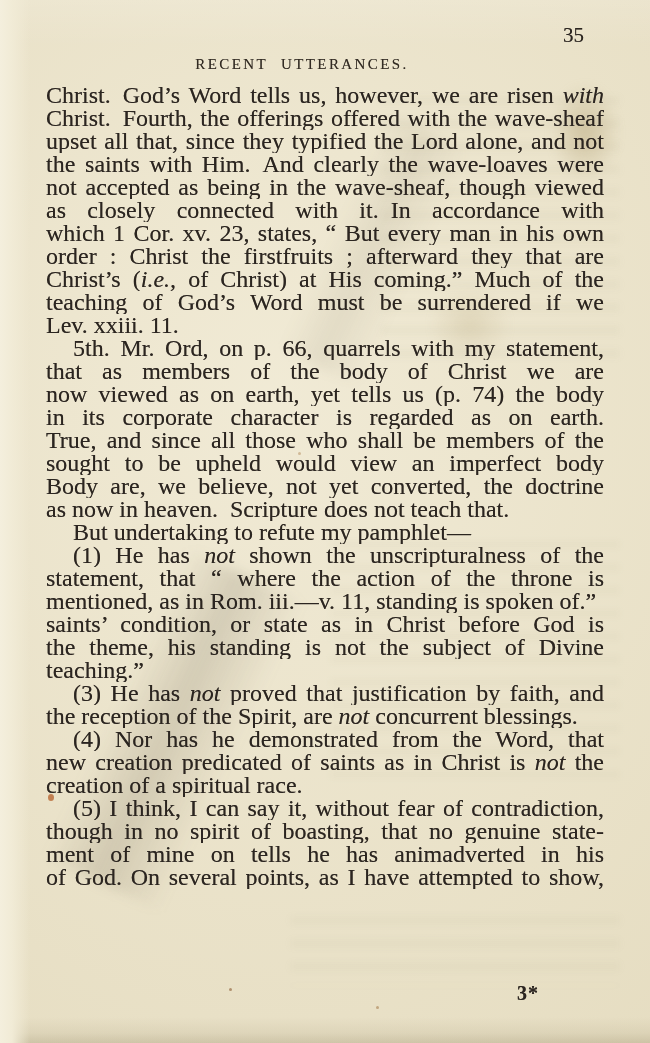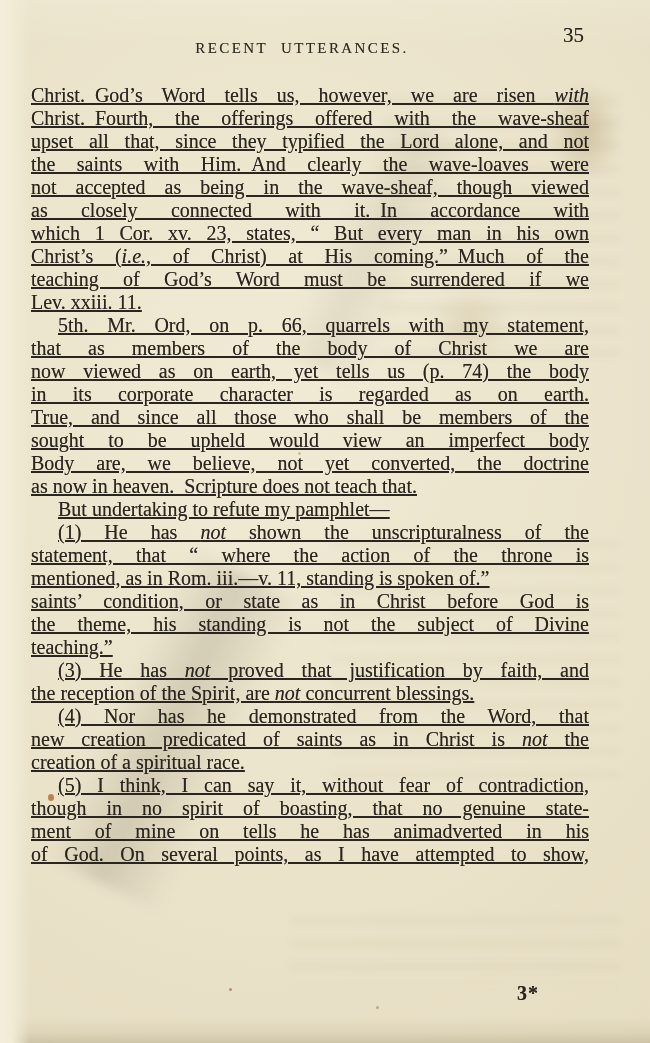--- a/index.html
+++ b/index.html
@@ -8,33 +8,32 @@
     background-color:#ebe3c9;
     background-image:
       linear-gradient(90deg,#f4efdd 0px,#f1ebd6 12px,rgba(241,235,214,0) 30px),
       linear-gradient(0deg,rgba(148,135,100,0.30) 0px,rgba(148,135,100,0.12) 10px,rgba(148,135,100,0) 26px),
       linear-gradient(180deg,rgba(255,255,252,0.14) 0px,rgba(255,255,252,0) 46px),
       radial-gradient(130% 100% at 42% 38%,rgba(255,253,245,0.28) 0%,rgba(201,188,150,0.20) 88%);
     font-family:"Liberation Serif","DejaVu Serif",serif;
     color:#2b2520;
   }
   .header-title{
-    position:absolute;top:40px;left:302px;transform:translateX(-50%);
+    position:absolute;top:56px;left:302px;transform:translateX(-50%);
     font-size:15px;letter-spacing:2.4px;word-spacing:7px;color:#322b23;
     white-space:nowrap;text-shadow:0 0 0.5px rgba(50,43,35,0.5);
   }
   .page-number{
     position:absolute;top:23px;left:563px;font-size:21px;color:#2b2520;
     text-shadow:0 0 0.5px rgba(43,37,32,0.5);
   }
   .body-text{
-    position:absolute;left:31px;top:84px;width:558px;
-    font-size:20px;line-height:23px;
+    position:absolute;left:46px;top:84px;width:558px;
+    font-size:24px;line-height:23px;
     text-shadow:0 0 0.6px rgba(43,37,32,0.55);
-    text-decoration:underline;
   }
   .line{text-align:justify;text-align-last:justify;height:23px;overflow:hidden;}
   .line.last{text-align-last:left;}
   .line.indent{text-indent:27px;}
   .it{font-style:italic;}
   .sig{
     position:absolute;left:517px;top:982px;font-size:20px;font-weight:bold;
     letter-spacing:1px;text-shadow:0 0 0.6px rgba(43,37,32,0.55);
   }
   
@@ -88,20 +87,21 @@
 
   <div class="body-text">
       <div>
         <div class="line"><span>Christ. God’s Word tells us, however, we are risen </span><span class="it">with</span></div>
         <div class="line"><span>Christ. Fourth, the offerings offered with the wave-sheaf</span></div>
         <div class="line"><span>upset all that, since they typified the Lord alone, and not</span></div>
         <div class="line"><span>the saints with Him. And clearly the wave-loaves were</span></div>
         <div class="line"><span>not accepted as being in the wave-sheaf, though viewed</span></div>
         <div class="line"><span>as closely connected with it. In accordance with</span></div>
         <div class="line"><span>which 1 Cor. xv. 23, states, “ But every man in his own</span></div>
+        <div class="line"><span>order : Christ the firstfruits ; afterward they that are</span></div>
         <div class="line"><span>Christ’s (</span><span class="it">i.e.,</span><span> of Christ) at His coming.” Much of the</span></div>
         <div class="line"><span>teaching of God’s Word must be surrendered if we</span></div>
         <div class="line last"><span>Lev. xxiii. 11.</span></div>
       </div>
       <div>
         <div class="line indent"><span>5th. Mr. Ord, on p. 66, quarrels with my statement,</span></div>
         <div class="line"><span>that as members of the body of Christ we are</span></div>
         <div class="line"><span>now viewed as on earth, yet tells us (p. 74) the body</span></div>
         <div class="line"><span>in its corporate character is regarded as on earth.</span></div>
         <div class="line"><span>True, and since all those who shall be members of the</span></div>

